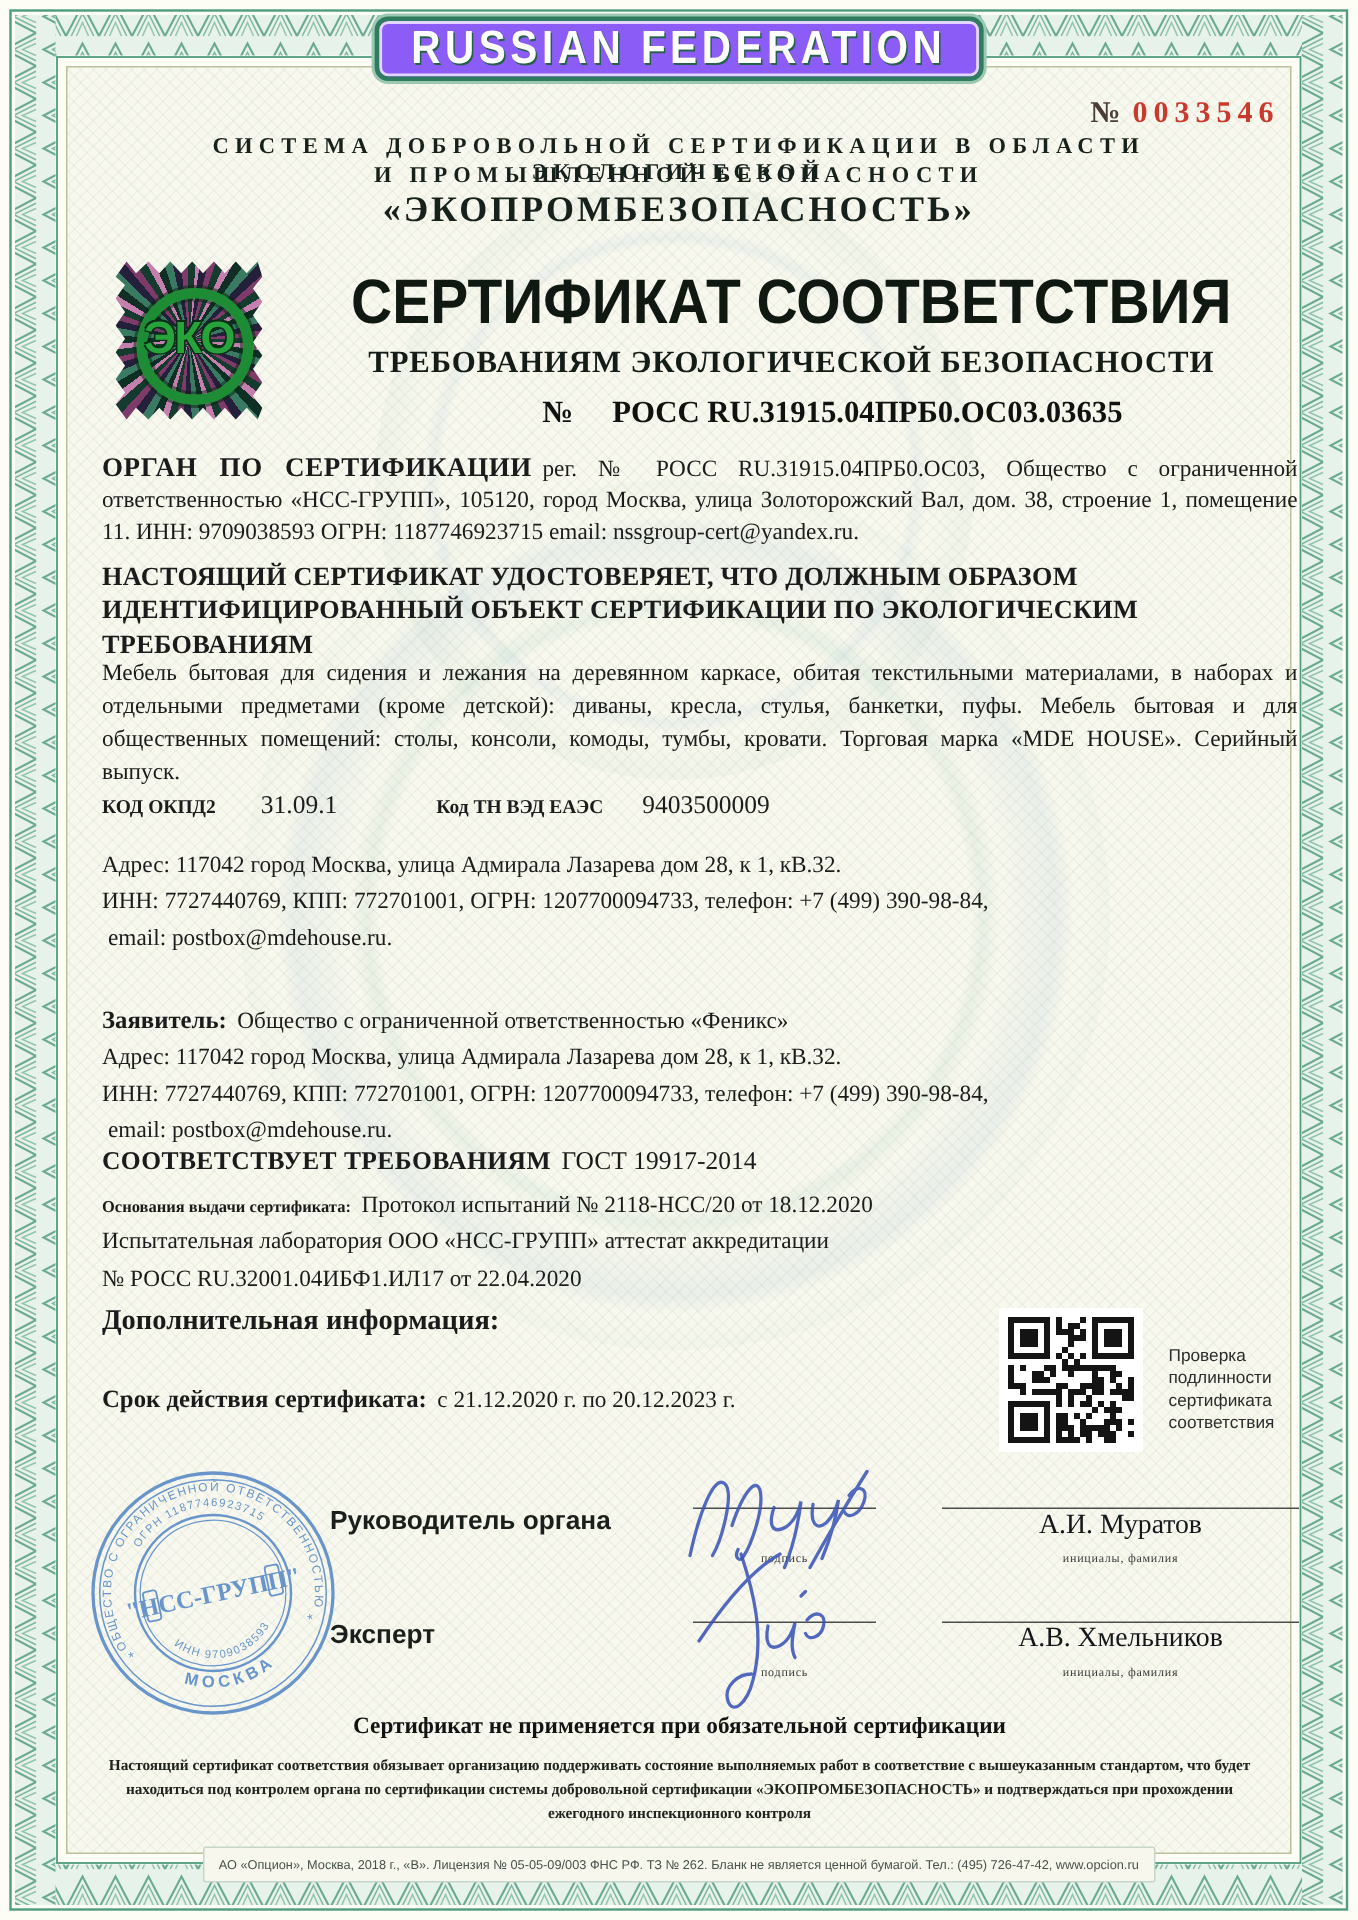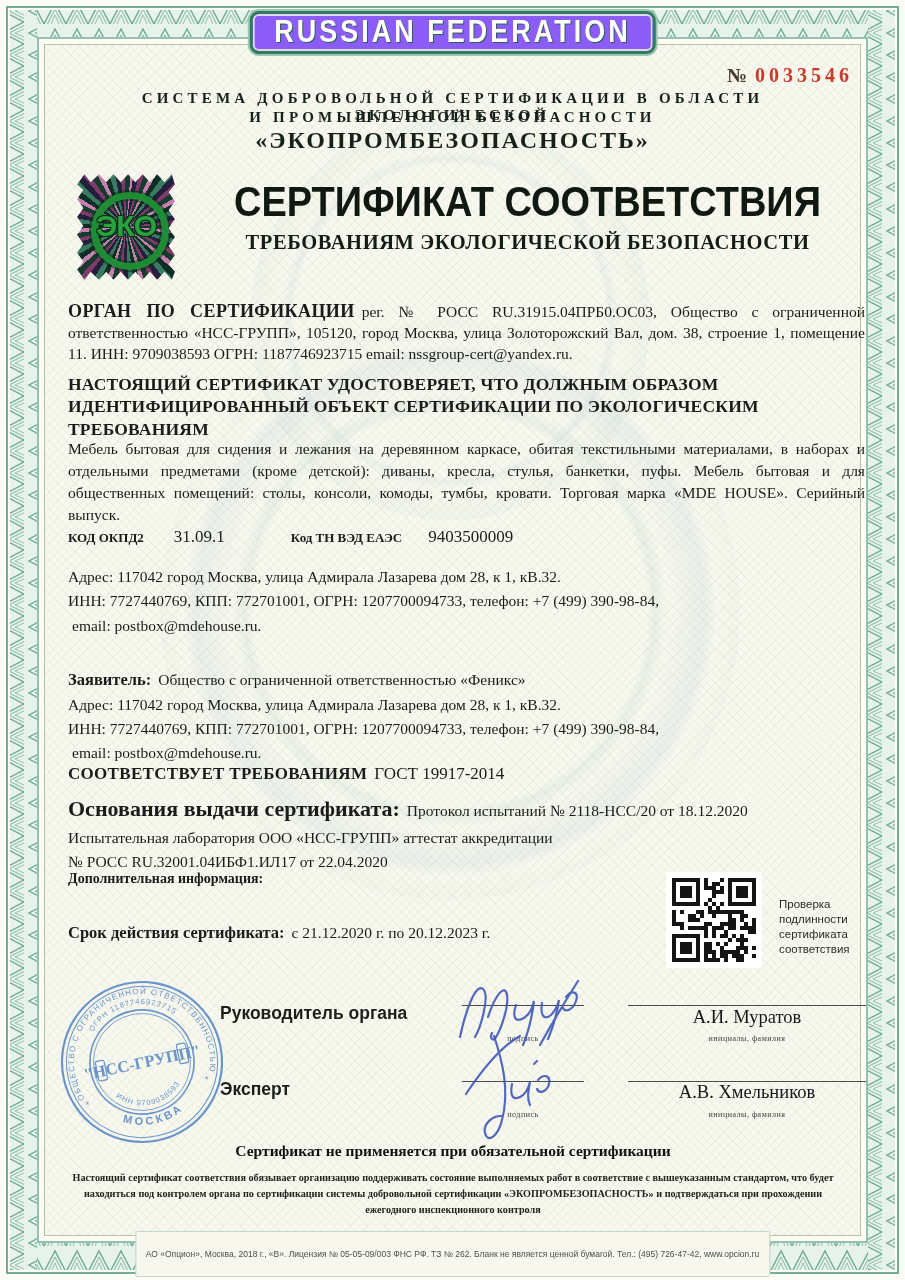--- a/index.html
+++ b/index.html
@@ -82,21 +82,21 @@
   .sigline{position:absolute;border-bottom:1.2px solid #4c4c4c;}
   .sigcap{position:absolute;text-align:center;font-size:8px;color:#3c3c3c;letter-spacing:0.5px;}
   .signame{position:absolute;text-align:center;font-size:18.5px;color:#15181a;}
   .sigsvg{position:absolute;pointer-events:none;}
   
   .excl{position:absolute;left:68px;top:1142px;width:770px;text-align:center;
         font-weight:bold;font-size:15.5px;color:#131313;}
   .fine{position:absolute;left:72px;top:1170px;width:762px;text-align:center;
         font-weight:bold;font-size:10.2px;line-height:1.55;color:#20241f;}
   .pfooter{position:absolute;top:1231px;left:50%;transform:translateX(-50%);
-        background:#f7f7ee;border:1px solid #c6d6c9;border-radius:2px;padding:17px 10px;
+        background:#f7f7ee;border:1px solid #c6d6c9;border-radius:2px;padding:6px 10px;
         font-family:"Liberation Sans",sans-serif;font-size:8.5px;color:#47524a;white-space:nowrap;}
   .stamp{position:absolute;left:52px;top:972px;width:180px;height:180px;opacity:0.82;}
 </style>
 </head>
 <body>
 
 <div class="page">
 
   <div class="paper"></div>
   <div class="wm wm1"></div>
@@ -137,20 +137,23 @@
   <div class="sysline sysname">«ЭКОПРОМБЕЗОПАСНОСТЬ»</div>
   <div class="sysline sys2">И ПРОМЫШЛЕННОЙ БЕЗОПАСНОСТИ</div>
 
   <div class="eco">
     <div class="ring"></div>
     <div class="txt">ЭКО</div>
   </div>
 
   <div class="title-main">СЕРТИФИКАТ СООТВЕТСТВИЯ</div>
   <div class="title-sub">ТРЕБОВАНИЯМ ЭКОЛОГИЧЕСКОЙ БЕЗОПАСНОСТИ</div>
+  <div class="title-num">
+    <span class="lbl">№</span><span>РОСС RU.31915.04ПРБ0.ОС03.03635</span>
+  </div>
 
   <div class="blk just" style="top:299px;">
     <b class="big lead-b">ОРГАН ПО СЕРТИФИКАЦИИ</b><span>рег. № РОСС RU.31915.04ПРБ0.ОС03, Общество с ограниченной ответственностью «НСС-ГРУПП», 105120, город Москва, улица Золоторожский Вал, дом. 38, строение 1, помещение 11. ИНН: 9709038593 ОГРН: 1187746923715  email: nssgroup-cert@yandex.ru.</span>
   </div>
 
   <div class="blk head3 pre" style="top:373px;">НАСТОЯЩИЙ СЕРТИФИКАТ УДОСТОВЕРЯЕТ, ЧТО ДОЛЖНЫМ ОБРАЗОМ
 ИДЕНТИФИЦИРОВАННЫЙ ОБЪЕКТ СЕРТИФИКАЦИИ ПО ЭКОЛОГИЧЕСКИМ
 ТРЕБОВАНИЯМ</div>
   <div class="blk just" style="top:438px;line-height:1.42;">Мебель бытовая для сидения и лежания на деревянном каркасе, обитая текстильными материалами, в наборах и отдельными предметами (кроме детской): диваны, кресла, стулья, банкетки, пуфы. Мебель бытовая и для общественных помещений: столы, консоли, комоды, тумбы, кровати. Торговая марка «MDE HOUSE». Серийный выпуск.</div>
 
@@ -169,27 +172,27 @@
     <p>Адрес: 117042 город Москва, улица Адмирала Лазарева дом 28, к 1, кВ.32.</p>
     <p>ИНН: 7727440769, КПП: 772701001, ОГРН: 1207700094733, телефон: +7 (499) 390-98-84,</p>
     <p style="padding-left:4px;">email: postbox@mdehouse.ru.</p>
   </div>
 
   <div class="blk" style="top:763px;font-size:17px;">
     <b class="lead-b" style="letter-spacing:0.3px;">СООТВЕТСТВУЕТ ТРЕБОВАНИЯМ</b><span>ГОСТ 19917-2014</span>
   </div>
 
   <div class="blk lines" style="top:793px;">
-    <p><b class="lead-b" style="font-size:22px;">Основания выдачи сертификата:</b><span>Протокол испытаний № 2118-НСС/20 от 18.12.2020</span></p>
+    <p><b class="lead-b" style="font-size:11px;">Основания выдачи сертификата:</b><span>Протокол испытаний № 2118-НСС/20 от 18.12.2020</span></p>
     <p>Испытательная лаборатория ООО «НСС-ГРУПП» аттестат аккредитации</p>
     <p>№ РОСС RU.32001.04ИБФ1.ИЛ17 от 22.04.2020</p>
   </div>
 
   <div class="blk" style="top:868px;">
-    <b style="font-size:14px;">Дополнительная информация:</b>
+    <b style="font-size:19px;">Дополнительная информация:</b>
   </div>
 
   <div class="blk" style="top:922px;">
     <b class="lead-b" style="font-size:16.5px;">Срок действия сертификата:</b><span>с 21.12.2020 г. по 20.12.2023 г.</span>
   </div>
 
   <div class="qr">
       <svg id="qr" width="96" height="96">
         <rect width="96" height="96" fill="#ffffff"></rect>
         <rect x="6" y="6" width="4" height="4" fill="#141414"></rect>

